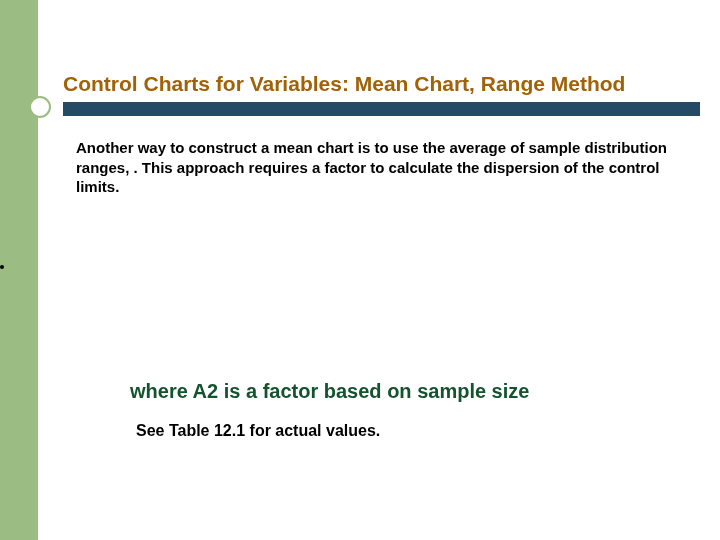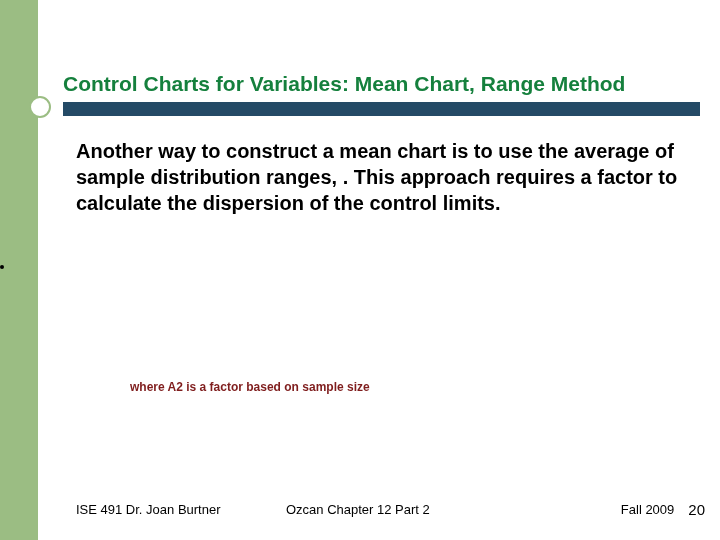--- a/index.html
+++ b/index.html
@@ -1,34 +1,34 @@
 <!DOCTYPE html>
 <html><head>
 <meta charset="utf-8">
 <style>
   * { margin: 0; padding: 0; box-sizing: border-box; }
   body { width: 720px; height: 540px; background: #fff; font-family: Arial, Helvetica, sans-serif; position: relative; overflow: hidden; }
   .sidebar { position: absolute; left: 0; top: 0; width: 38px; height: 540px; background: #9bbd83; }
   .content { position: absolute; left: 38px; top: 0; right: 0; bottom: 0; }
-  .title { position: absolute; top: 72px; left: 25px; right: 10px; font-size: 21px; font-weight: bold; color: #15803d; }
+  .title { position: absolute; top: 72px; left: 25px; right: 10px; font-size: 21px; font-weight: bold; color: #a16207; }
   .rule-wrap { position: absolute; top: 102px; left: 25px; right: 20px; height: 16px; }
   .rule-dot { position: absolute; left: -34px; top: -6px; width: 22px; height: 22px; border-radius: 50%; border: 2px solid #9bbd83; background: #fff; }
   .rule-bar { position: absolute; left: 0; right: 0; top: 0; height: 14px; background: #244a66; }
-  .intro { position: absolute; top: 138px; left: 38px; right: 28px; font-size: 20px; font-weight: bold; color: #000; line-height: 1.3; }
+  .intro { position: absolute; top: 138px; left: 38px; right: 28px; font-size: 15px; font-weight: bold; color: #000; line-height: 1.3; }
   .formulas { position: absolute; top: 250px; left: 150px; font-family: 'Times New Roman', serif; font-size: 24px; font-style: italic; color: #000; }
   .formula-row { margin-bottom: 12px; display: inline-block; white-space: nowrap; }
   .eq { font-style: normal; padding: 0 6px; }
   .bar-sym { display: inline-block; position: relative; }
   .bar-sym::before { content: ""; position: absolute; left: 0; right: 0; top: -1px; height: 1.5px; background: #000; }
   .dbl-bar { display: inline-block; position: relative; }
   .dbl-bar::before { content: ""; position: absolute; left: 0; right: 0; top: -6px; height: 1.5px; background: #000; }
   .dbl-bar::after { content: ""; position: absolute; left: 0; right: 0; top: -2px; height: 1.5px; background: #000; }
   .op { font-style: normal; padding: 0 5px; }
   .sub { font-size: 0.65em; font-style: normal; vertical-align: -4px; padding-left: 1px; }
-  .where { position: absolute; top: 380px; left: 92px; font-size: 12px; font-weight: bold; color: #7f1d1d; }
+  .where { position: absolute; top: 380px; left: 92px; font-size: 20px; font-weight: bold; color: #14532d; }
   .see-table { position: absolute; top: 422px; left: 98px; font-size: 16px; font-weight: bold; color: #000; }
   .footer { position: absolute; bottom: 22px; left: 38px; right: 15px; display: flex; align-items: center; font-size: 13px; color: #000; }
   .footer .c1 { flex: 0 0 auto; width: 210px; }
   .footer .c2 { flex: 1 1 auto; text-align: left; }
   .footer .c3 { flex: 0 0 auto; margin-right: 14px; }
   .footer .c4 { flex: 0 0 auto; font-size: 15px; }
   .dot-mark { position: absolute; left: -38px; top: 265px; width: 4px; height: 4px; background: #000; border-radius: 50%; }
 </style>
 </head>
 <body>
@@ -46,21 +46,16 @@
 
   <div class="intro">Another way to construct a mean chart is to use the average of sample distribution ranges, .   This approach requires a factor to calculate the dispersion of the control limits.</div>
 
   <div class="dot-mark"></div>
 
   <div class="formulas">
     <br>
   </div>
 
   <div class="where">where A2 is a factor based on sample size</div>
+  <div class="see-table">See Table 12.1 for actual values.</div>
 
-  <div class="footer">
-    <span class="c1">ISE 491  Dr. Joan Burtner</span>
-    <span class="c2">Ozcan Chapter 12 Part 2</span>
-    <span class="c3">Fall 2009</span>
-    <span class="c4">20</span>
-  </div>
 
 </div>
 
 </body></html>

